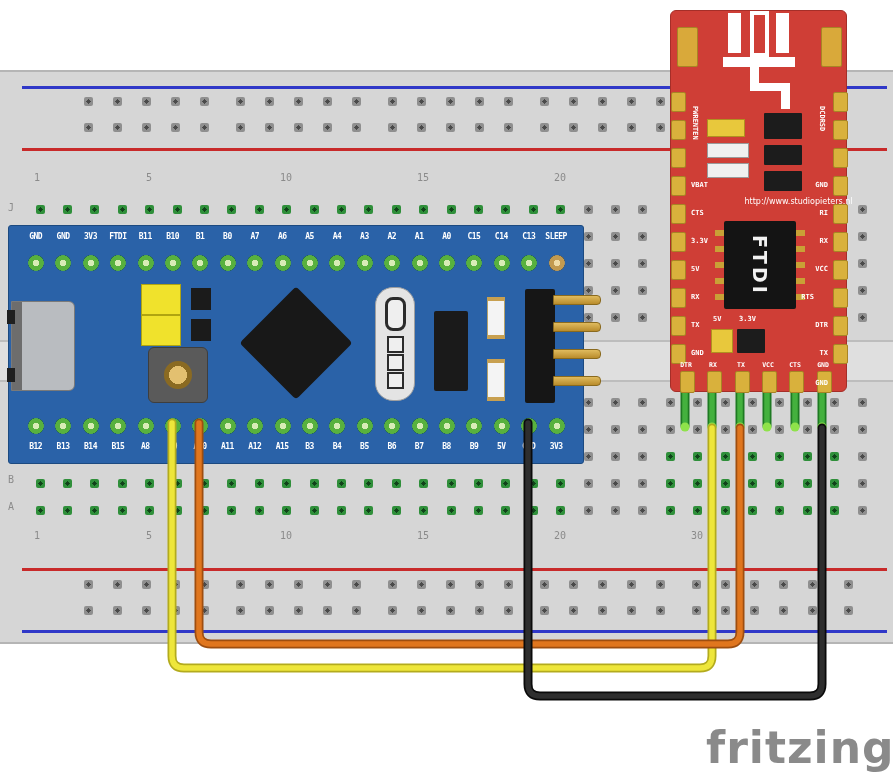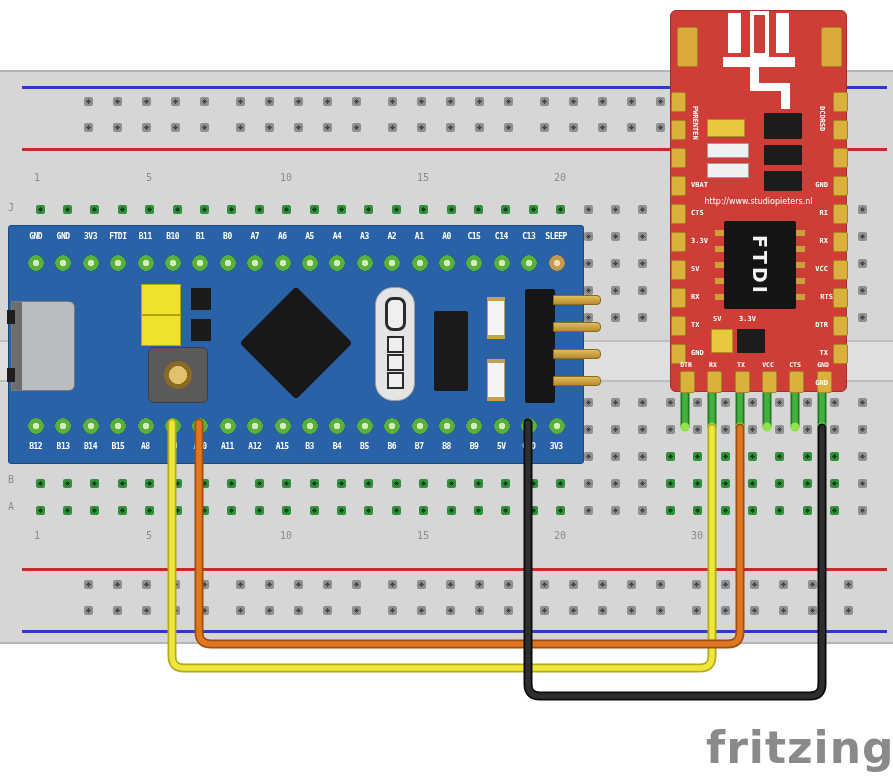--- a/index.html
+++ b/index.html
@@ -49,21 +49,21 @@
   .goldpad{position:absolute;background:#d9a93a;border:1px solid #a88424;border-radius:2px;}
   .pad{position:absolute;background:#d9b13c;border:1px solid #a88424;border-radius:2px;}
   .chippin{position:absolute;background:#c9a136;}
   .white-shape{position:absolute;background:#ffffff;}
   .white-outline{position:absolute;border:4px solid #ffffff;background:transparent;}
   .flbl{position:absolute;color:#ffffff;font-size:7px;font-weight:bold;
         font-family:"DejaVu Sans Mono",monospace;white-space:nowrap;}
   .flbl.vert{writing-mode:vertical-rl;letter-spacing:0;}
   .flbl.r{text-align:right;}
   #ftdiurl{position:absolute;left:0;top:186px;width:175px;text-align:center;color:#ffffff;
-           font-size:8px;font-family:"DejaVu Sans",sans-serif;}
+           font-size:8px;font-family:"DejaVu Sans",sans-serif;padding-left:40px;}
   #ftdichip{position:absolute;left:53px;top:210px;width:72px;height:88px;background:#141414;border-radius:2px;
             display:flex;align-items:center;justify-content:center;}
   #ftdichip span{writing-mode:vertical-rl;color:#f2f2f2;font-size:19px;font-weight:bold;
                  letter-spacing:3px;font-family:"DejaVu Sans",sans-serif;}
   .blk{position:absolute;background:#1c1c1c;border-radius:1px;}
   .wht{position:absolute;background:#f0f0f0;border:1px solid #9a9a9a;}
   .ycap{position:absolute;background:#e8c83c;border:1px solid #b09020;}
   .blbl{position:absolute;width:26px;text-align:center;color:#ffffff;font-size:6.5px;font-weight:bold;
         font-family:"DejaVu Sans Mono",monospace;}
   
@@ -547,21 +547,21 @@
     <span class="flbl" style="left:20px;top:226px">3.3V</span>
     <span class="flbl" style="left:20px;top:254px">5V</span>
     <span class="flbl" style="left:20px;top:282px">RX</span>
     <span class="flbl" style="left:20px;top:310px">TX</span>
     <span class="flbl" style="left:20px;top:338px">GND</span>
 
     <span class="flbl r" style="right:18px;top:170px">GND</span>
     <span class="flbl r" style="right:18px;top:198px">RI</span>
     <span class="flbl r" style="right:18px;top:226px">RX</span>
     <span class="flbl r" style="right:18px;top:254px">VCC</span>
-    <span class="flbl r" style="right:13px;top:282px">RTS</span>
+    <span class="flbl r" style="right:32px;top:282px">RTS</span>
     <span class="flbl r" style="right:18px;top:310px">DTR</span>
     <span class="flbl r" style="right:18px;top:338px">TX</span>
     <span class="flbl r" style="right:18px;top:368px">GND</span>
 
     <div id="ftdiurl">http://www.studiopieters.nl</div>
 
     <div id="ftdichip">
       <span>FTDI</span>
     </div>
 

